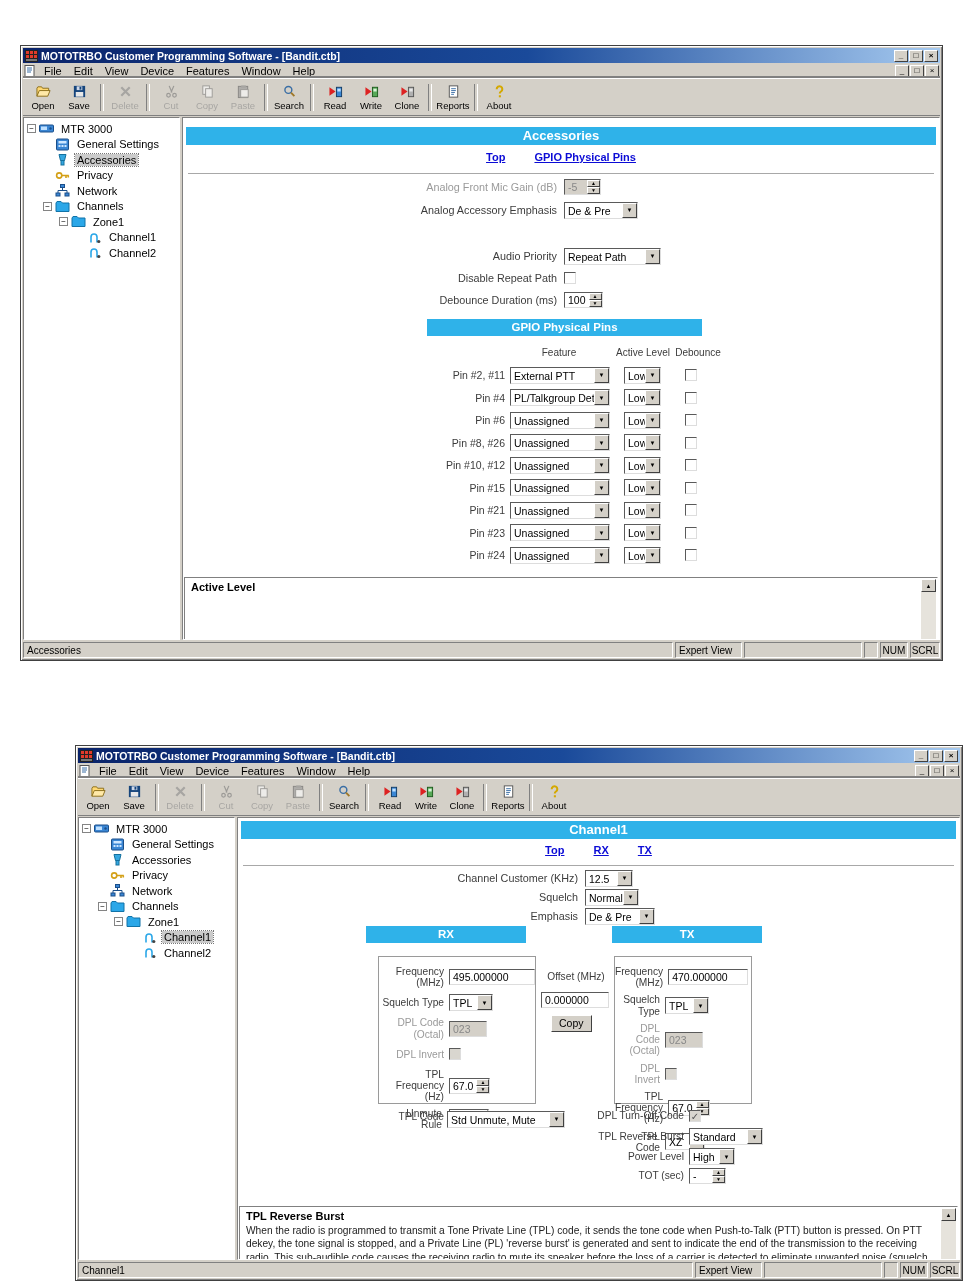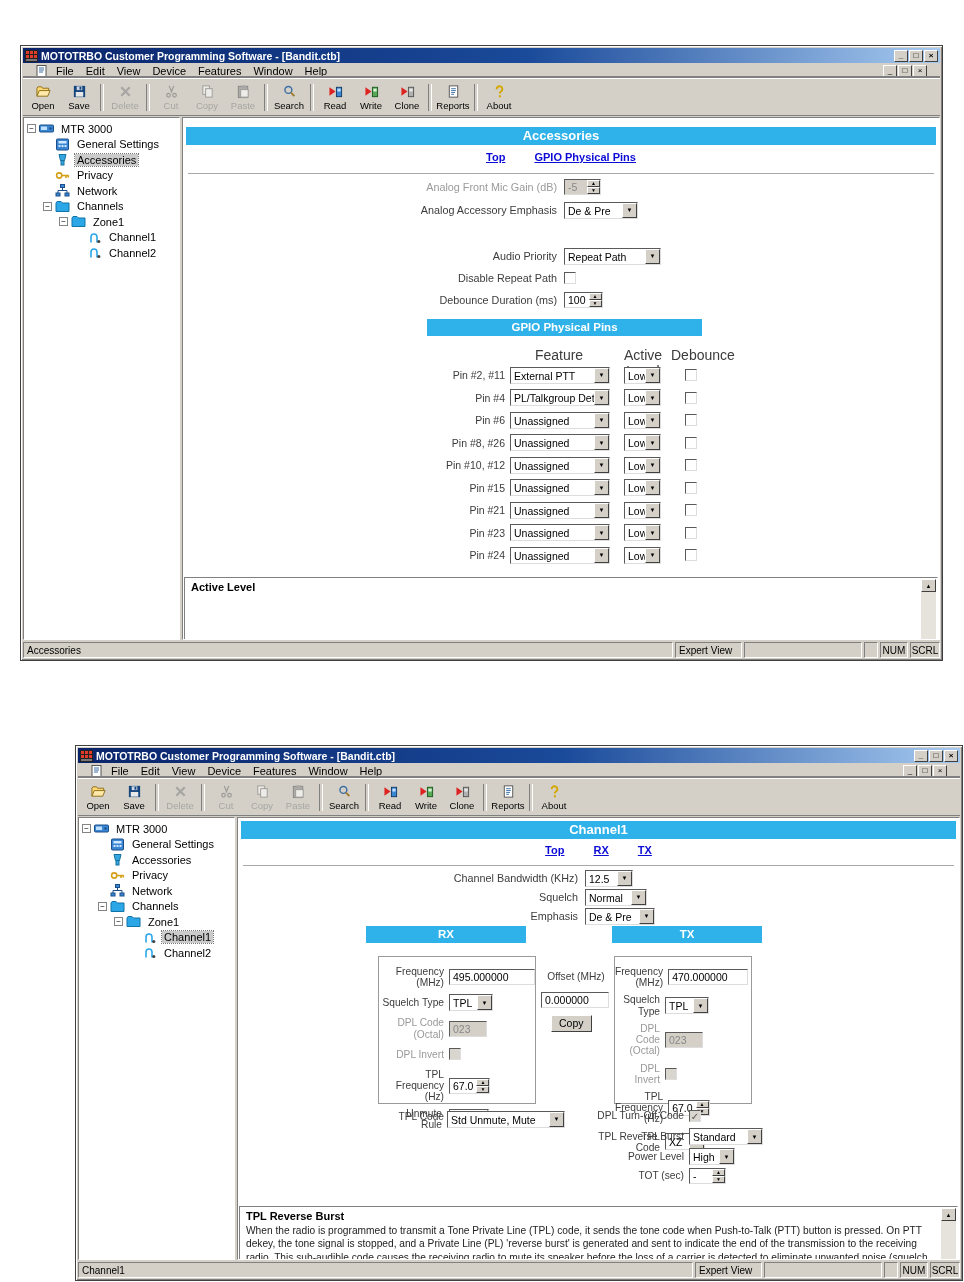--- a/index.html
+++ b/index.html
@@ -5,21 +5,21 @@
   html,body{margin:0;padding:0}
   body{width:964px;height:1282px;background:#fff;font-family:"Liberation Sans",sans-serif;position:relative;overflow:hidden;-webkit-font-smoothing:none}
   .win{position:absolute;background:#d4d0c8;border:1px solid #404040;box-shadow:inset 1px 1px 0 #fff, inset -1px -1px 0 #808080;padding:2px;display:flex;flex-direction:column;box-sizing:border-box}
   #w1{left:20px;top:45px;width:923px;height:616px}
   #w2{left:75px;top:745px;width:888px;height:536px}
   .titlebar{height:15px;background:linear-gradient(90deg,#0a246a 0%,#1a4a9a 55%,#a6caf0 100%);display:flex;align-items:center;color:#fff;font-size:10.5px;font-weight:bold;padding:0 2px;gap:3px;flex:none}
   .title-icon{width:13px;height:12px;flex:none;display:flex;align-items:center}
   .title-text{flex:1;white-space:nowrap;overflow:hidden;letter-spacing:0}
   .wbtns{display:flex;flex:none}
   .wbtn{width:14px;height:12px;background:#d4d0c8;border:1px solid;border-color:#fff #404040 #404040 #fff;font-size:8px;line-height:9px;text-align:center;color:#000;margin-left:1px;box-sizing:border-box}
-  .menubar{height:15px;display:flex;align-items:center;font-size:11px;padding:0 13px;flex:none}
+  .menubar{height:15px;display:flex;align-items:center;font-size:11px;padding:0 1px;flex:none}
   .doc-icon{width:12px;height:12px;margin-right:2px;display:flex;align-items:center}
   .menu-items{display:flex;flex:1;align-items:center}
   .menu-item{padding:0 6px;color:#000;white-space:nowrap}
   .mdi-btns{display:flex}
   .toolbar{height:34px;display:flex;align-items:center;border-top:1px solid #fff;box-shadow:0 -2px 0 #808080;padding:1px 2px;flex:none}
   .tbtn{width:36px;height:31px;display:flex;flex-direction:column;align-items:center;justify-content:center}
   .tbicon{height:16px;display:flex;align-items:center}
   .tbicon svg{width:15px;height:15px}
   .tblabel{font-size:9.5px;color:#000;line-height:11px;white-space:nowrap}
   .tbtn.disabled{opacity:.6;filter:grayscale(1)}
@@ -49,21 +49,21 @@
   .spin{display:inline-flex;height:16px;border:1px solid;border-color:#5a5a5a #ddd #ddd #5a5a5a;background:#fff;box-sizing:border-box}
   .spin.dis{background:#d4d0c8}
   .spin.dis .spin-val{color:#888}
   .spin-val{font-size:10.5px;padding:1px 3px 0;color:#000;min-width:16px}
   .spin-btns{width:13px;display:flex;flex-direction:column;flex:none}
   .sb{flex:1;background:#d4d0c8;border:1px solid;border-color:#fff #404040 #404040 #fff;font-size:5px;line-height:5px;text-align:center;color:#000;box-sizing:border-box}
   .cb{width:12px;height:12px;background:#fff;border:1px solid;border-color:#5a5a5a #ddd #ddd #5a5a5a;display:inline-flex;align-items:center;justify-content:center;font-size:10px;color:#555;box-sizing:border-box}
   .cb.dis{background:#d9d6cf}
   .btn{background:#d4d0c8;border:1px solid;border-color:#fff #404040 #404040 #fff;font-size:10.5px;padding:1px 7px 2px;font-family:inherit;color:#000}
   .sec-hdr{position:absolute;background:#2fb2e9;color:#fff;font-weight:bold;font-size:11.5px;text-align:center;line-height:17px;height:17px}
-  .gh{position:absolute;font-size:14px;color:#3c3c3c;text-align:center}
+  .gh{position:absolute;font-size:10px;color:#3c3c3c;text-align:center}
   .gpio-rows{position:absolute;left:0;top:246px}
   .gpio-row{display:flex;align-items:center;height:22.5px;margin-left:230px}
   .pin-label{width:92px;text-align:right;margin-right:5px;color:#3c3c3c;font-size:10.5px;flex:none}
   .dd.feature{width:100px;flex:none}
   .dd.level{width:37px;margin-left:14px;flex:none}
   .gpio-row .cb{margin-left:24px}
   .group{position:absolute;border:1px solid #9a9a9a;box-sizing:border-box;padding-top:3px}
   .g-row{display:flex;align-items:center;margin-top:6px;min-height:17px}
   .g-label{flex:1;text-align:right;margin-right:5px;font-size:10.2px;color:#3c3c3c;white-space:pre-line;line-height:1.1}
   .g-label.dis{color:#9a9a9a}
@@ -830,29 +830,29 @@
     <div class="content">
       <div class="page-hdr" style="top:3px"><span>Channel1</span></div>
       <div class="links" style="top:26px">
         <a>Top</a>
         <a>RX</a>
         <a>TX</a>
       </div>
       <div class="hline" style="top:47px"></div>
 
       <div class="frow" style="top:51px">
-        <span class="f-label" style="width:340px">Channel Bandwidth (KHz)</span>
+        <span class="f-label" style="width:340px">Channel Customer (KHz)</span>
         <span class="dd" style="width:48px">
             <span class="dd-val">12.5</span>
             <span class="dd-btn">▼</span>
           </span>
       </div>
       <div class="frow" style="top:70px">
         <span class="f-label" style="width:340px">Squelch</span>
-        <span class="dd" style="width:62px">
+        <span class="dd" style="width:54px">
             <span class="dd-val">Normal</span>
             <span class="dd-btn">▼</span>
           </span>
       </div>
       <div class="frow" style="top:89px">
         <span class="f-label" style="width:340px">Emphasis</span>
         <span class="dd" style="width:70px">
             <span class="dd-val">De &amp; Pre</span>
             <span class="dd-btn">▼</span>
           </span>

